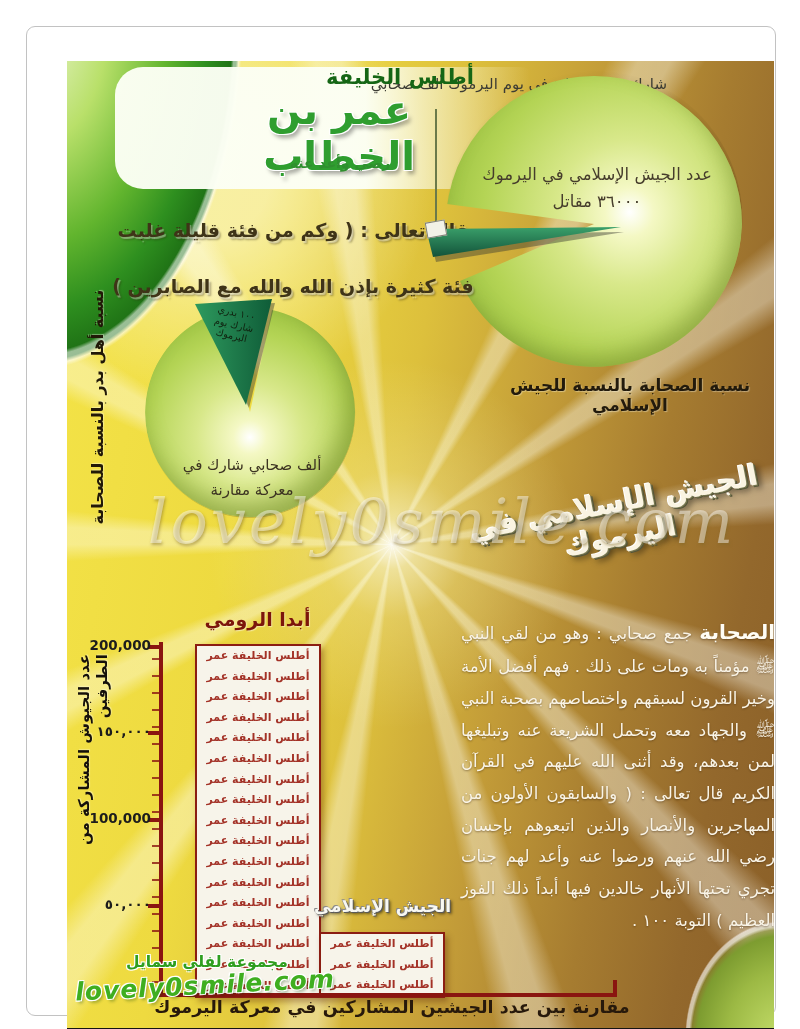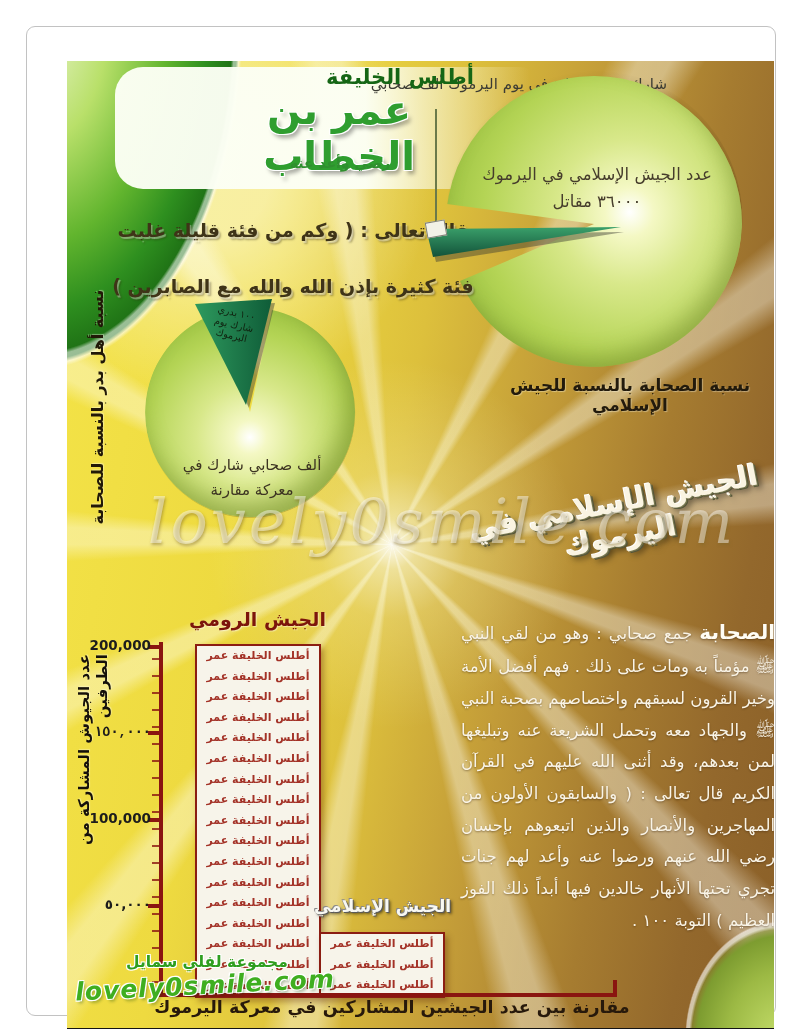--- a/index.html
+++ b/index.html
@@ -159,21 +159,21 @@
     </div>
     <div class="abs pie-small-label rtl">
       <div>ألف صحابي شارك في</div>
       <div>معركة مقارنة</div>
     </div>
     <div class="abs vert-caption badr-caption rtl">نسبة أهل بدر بالنسبة للصحابة</div>
 
     <div class="abs calligraphy rtl">الجيش الإسلامي في اليرموك</div>
     <div class="abs watermark-main">lovely0smile.com</div>
 
-    <div class="abs bar-title-roman rtl">الجيش الرومي</div>
+    <div class="abs bar-title-roman rtl">أبدا الرومي</div>
     <div class="abs bar bar-roman">
         <div class="bar-row">أطلس الخليفة عمر</div>
         <div class="bar-row">أطلس الخليفة عمر</div>
         <div class="bar-row">أطلس الخليفة عمر</div>
         <div class="bar-row">أطلس الخليفة عمر</div>
         <div class="bar-row">أطلس الخليفة عمر</div>
         <div class="bar-row">أطلس الخليفة عمر</div>
         <div class="bar-row">أطلس الخليفة عمر</div>
         <div class="bar-row">أطلس الخليفة عمر</div>
         <div class="bar-row">أطلس الخليفة عمر</div>
@@ -196,21 +196,21 @@
     <div class="abs axis-v"></div>
     <div class="abs axis-minor"></div>
     <div class="abs tick-major" style="top:584px;"></div>
     <div class="abs tick-major" style="top:670px;"></div>
     <div class="abs tick-major" style="top:757px;"></div>
     <div class="abs tick-major" style="top:843px;"></div>
     <div class="abs axis-h"></div>
     <div class="abs axis-end"></div>
     <div id="yticks">
         <div class="ytick-label" style="top: 576px;">200,000</div>
-        <div class="ytick-label" style="top: 662.3px; font-family: Liberation Mono, monospace;">١٥٠,٠٠٠</div>
+        <div class="ytick-label" style="top: 662.3px;">١٥٠,٠٠٠</div>
         <div class="ytick-label" style="top: 748.6px;">100,000</div>
         <div class="ytick-label" style="top: 834.9px;">٥٠,٠٠٠</div>
       </div>
     <div class="abs vert-caption yaxis-caption rtl">عدد الجيوش المشاركة من الطرفين</div>
     <div class="abs bottom-caption rtl">مقارنة بين عدد الجيشين المشاركين في معركة اليرموك</div>
 
     <div class="abs paragraph rtl">
       <span class="lead">الصحابة</span><span> جمع صحابي : وهو من لقي النبي ﷺ مؤمناً به ومات على ذلك . فهم أفضل الأمة وخير القرون لسبقهم واختصاصهم بصحبة النبي ﷺ والجهاد معه وتحمل الشريعة عنه وتبليغها لمن بعدهم، وقد أثنى الله عليهم في القرآن الكريم قال تعالى : ( والسابقون الأولون من المهاجرين والأنصار والذين اتبعوهم بإحسان رضي الله عنهم ورضوا عنه وأعد لهم جنات تجري تحتها الأنهار خالدين فيها أبداً ذلك الفوز العظيم ) التوبة ١٠٠ .</span>
     </div>
 

